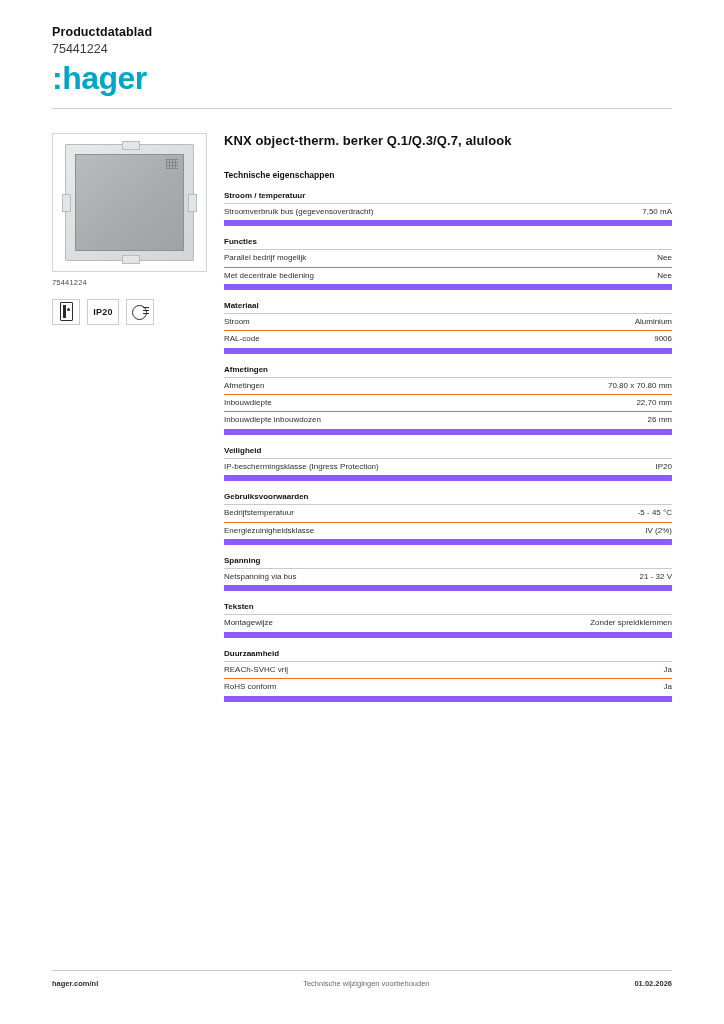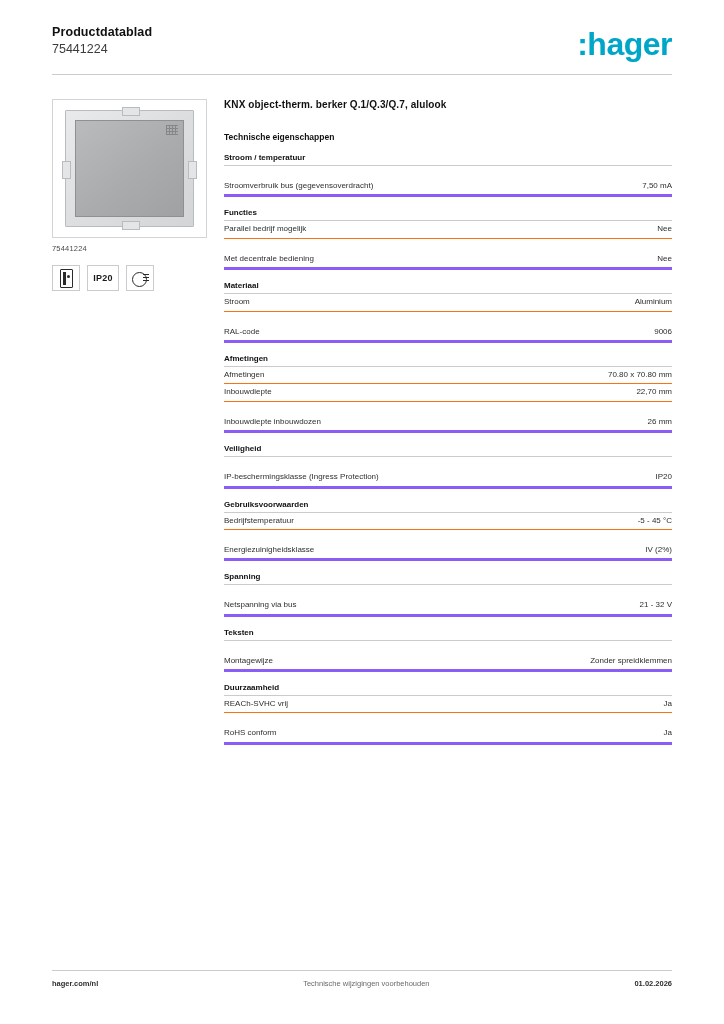--- a/index.html
+++ b/index.html
@@ -22,20 +22,21 @@
     box-sizing: border-box;
     padding: 0 52px;
   }
 
   
   .header {
     display: flex;
     align-items: flex-start;
     justify-content: space-between;
     padding-top: 24px;
+    flex-direction: column;
   }
   .doc-title {
     font-size: 12.5px;
     font-weight: bold;
     line-height: 1.35;
     letter-spacing: 0.1px;
     color: #111;
   }
   .doc-subtitle {
     font-size: 12.5px;
@@ -187,21 +188,21 @@
   .icon-temp .bars {
     position: absolute;
     right: 0; top: 4px;
     width: 6px; height: 9px;
     background:
       repeating-linear-gradient(to bottom,#2b2b2b 0 1px, transparent 1px 3px);
   }
 
   
   .product-name {
-    font-size: 10px;
+    font-size: 13px;
     font-weight: bold;
     color: #111;
     letter-spacing: .1px;
     margin-bottom: 22px;
   }
   .section-heading {
     font-size: 8.5px;
     font-weight: bold;
     color: #111;
     margin: 0 0 11px 0;
@@ -221,22 +222,21 @@
     display: flex;
     justify-content: space-between;
     align-items: baseline;
     font-size: 8px;
     color: #2e2e2e;
     padding: 3px 0 3px 0;
     border-bottom: 1px solid #f97316;
     line-height: 1.3;
   }
   .spec-row:last-child {
-    border-bottom: 3px solid #8b5cf6;
-    margin-top: 12px;
+    border-bottom: 6px solid #8b5cf6;
   }
   .spec-label {
     text-align: left;
   }
   .spec-value {
     text-align: center;
     white-space: nowrap;
     padding-left: 12px;
   }
 

